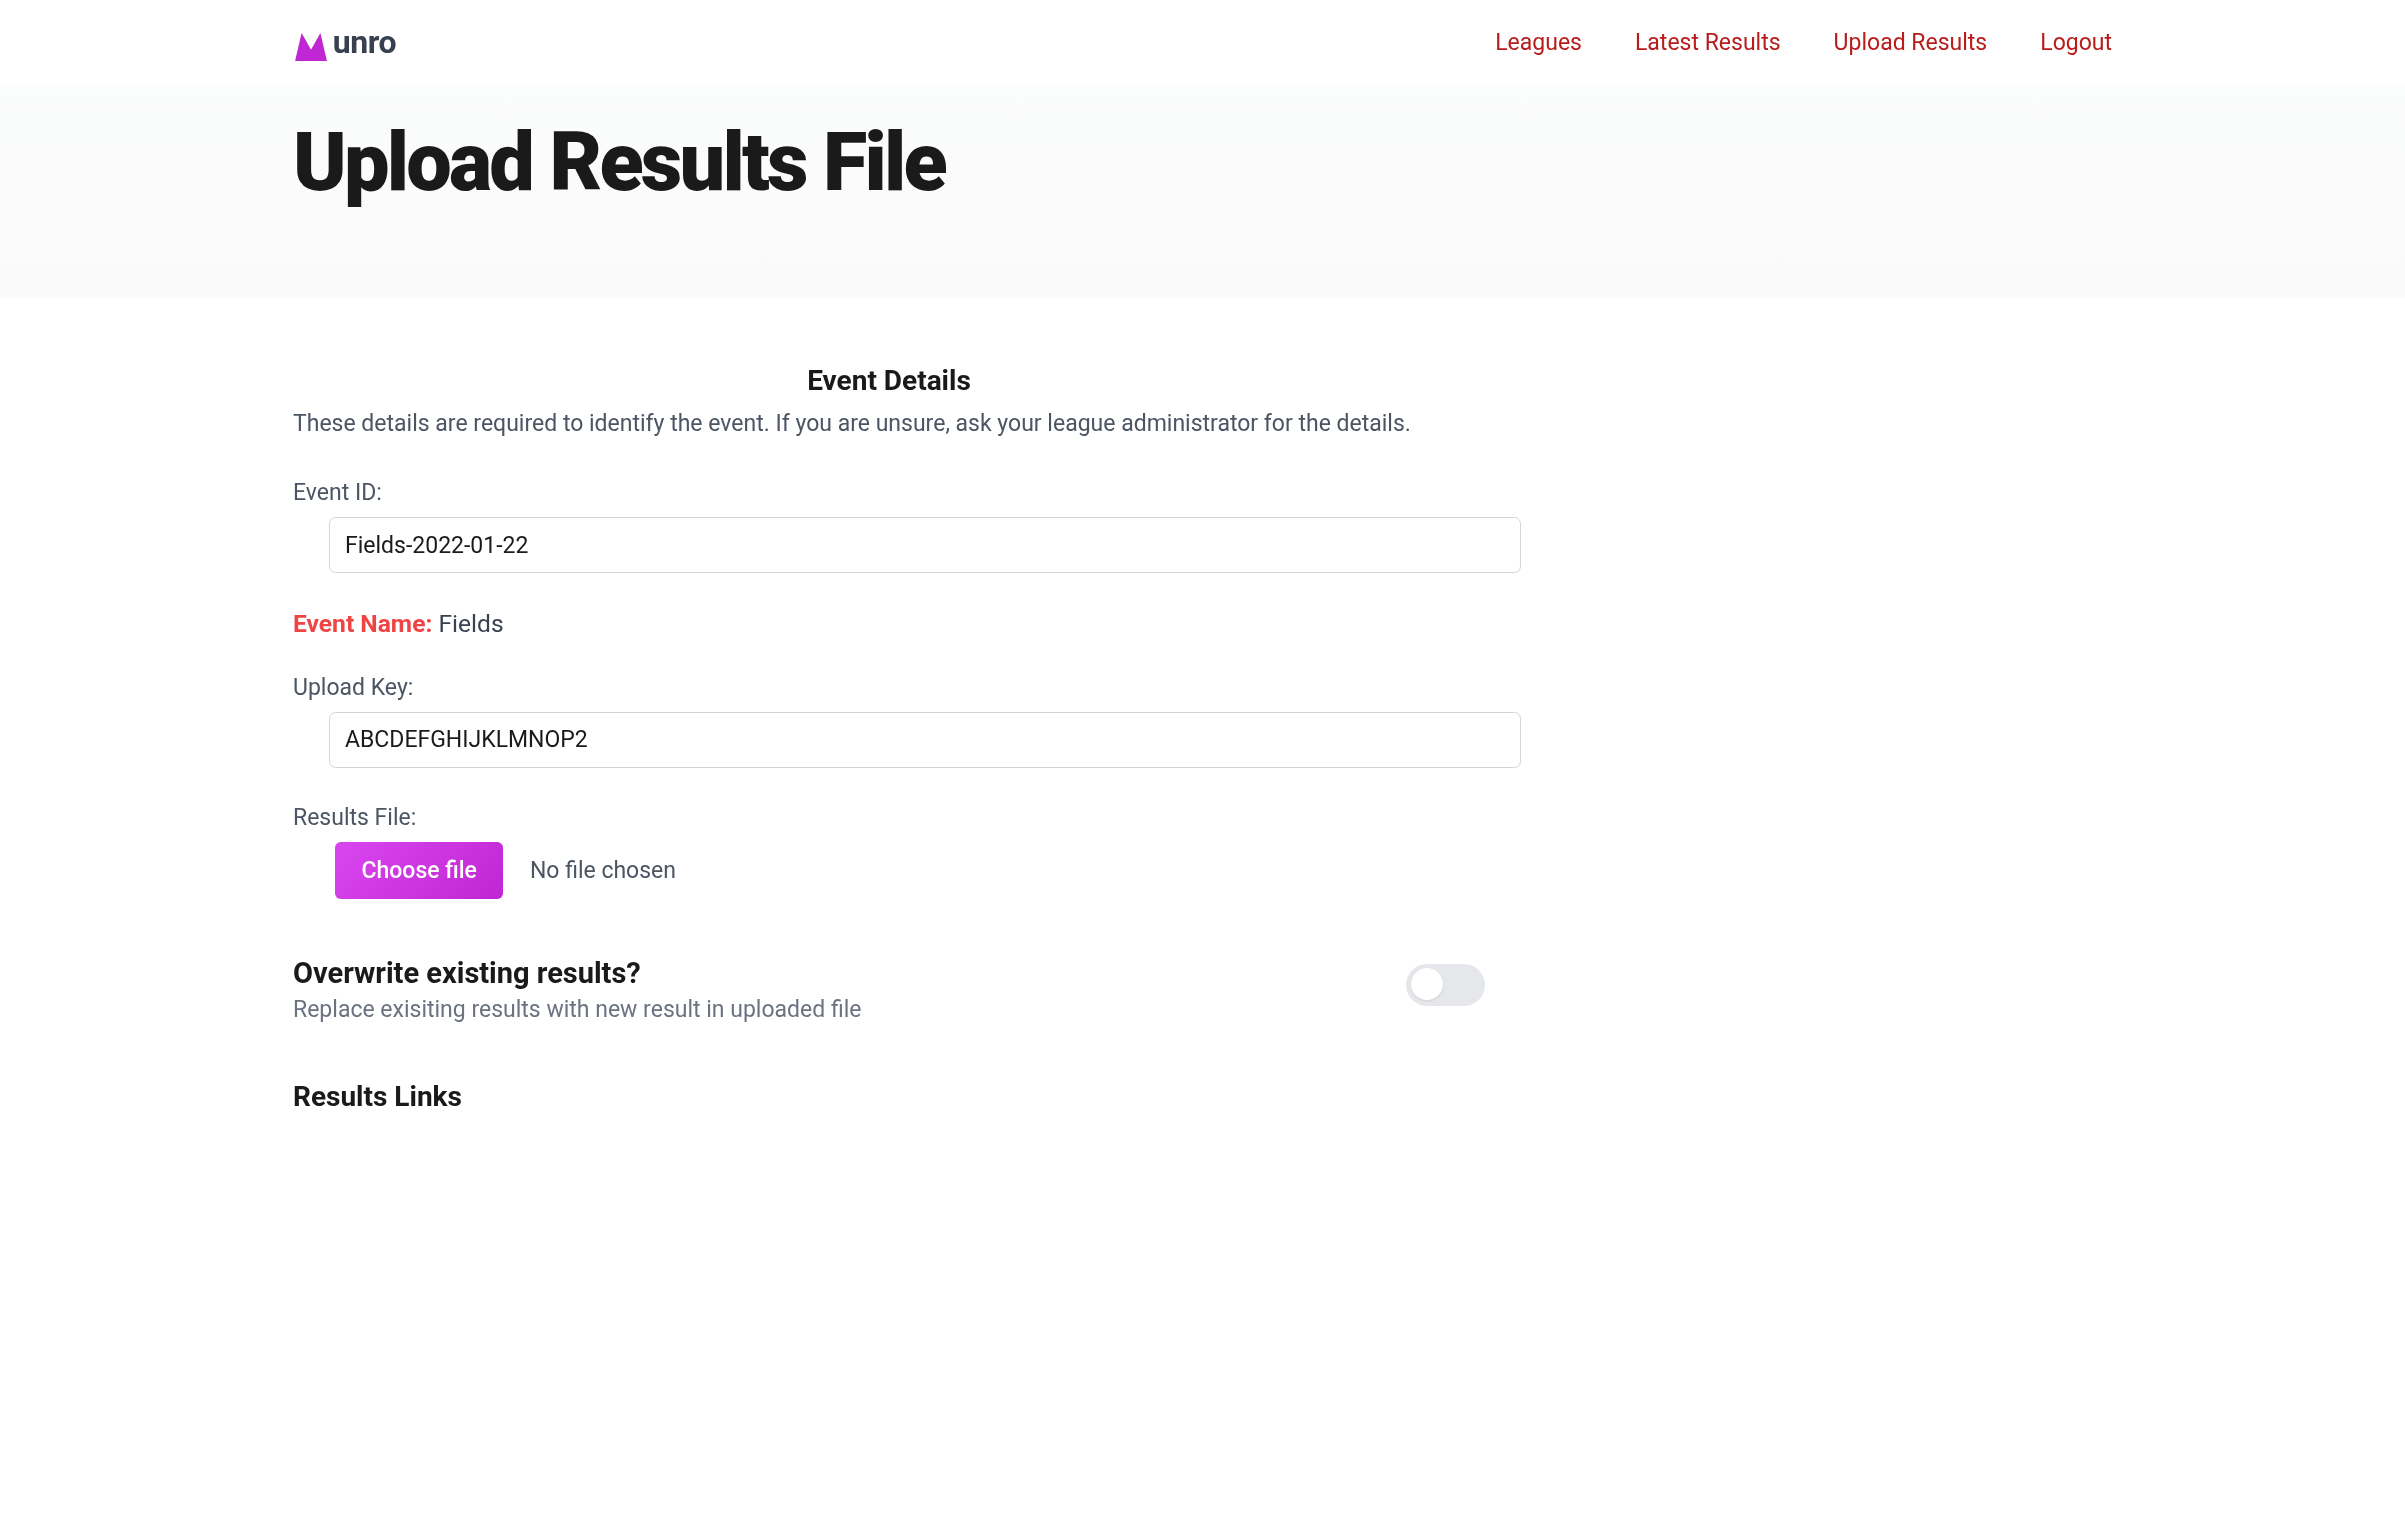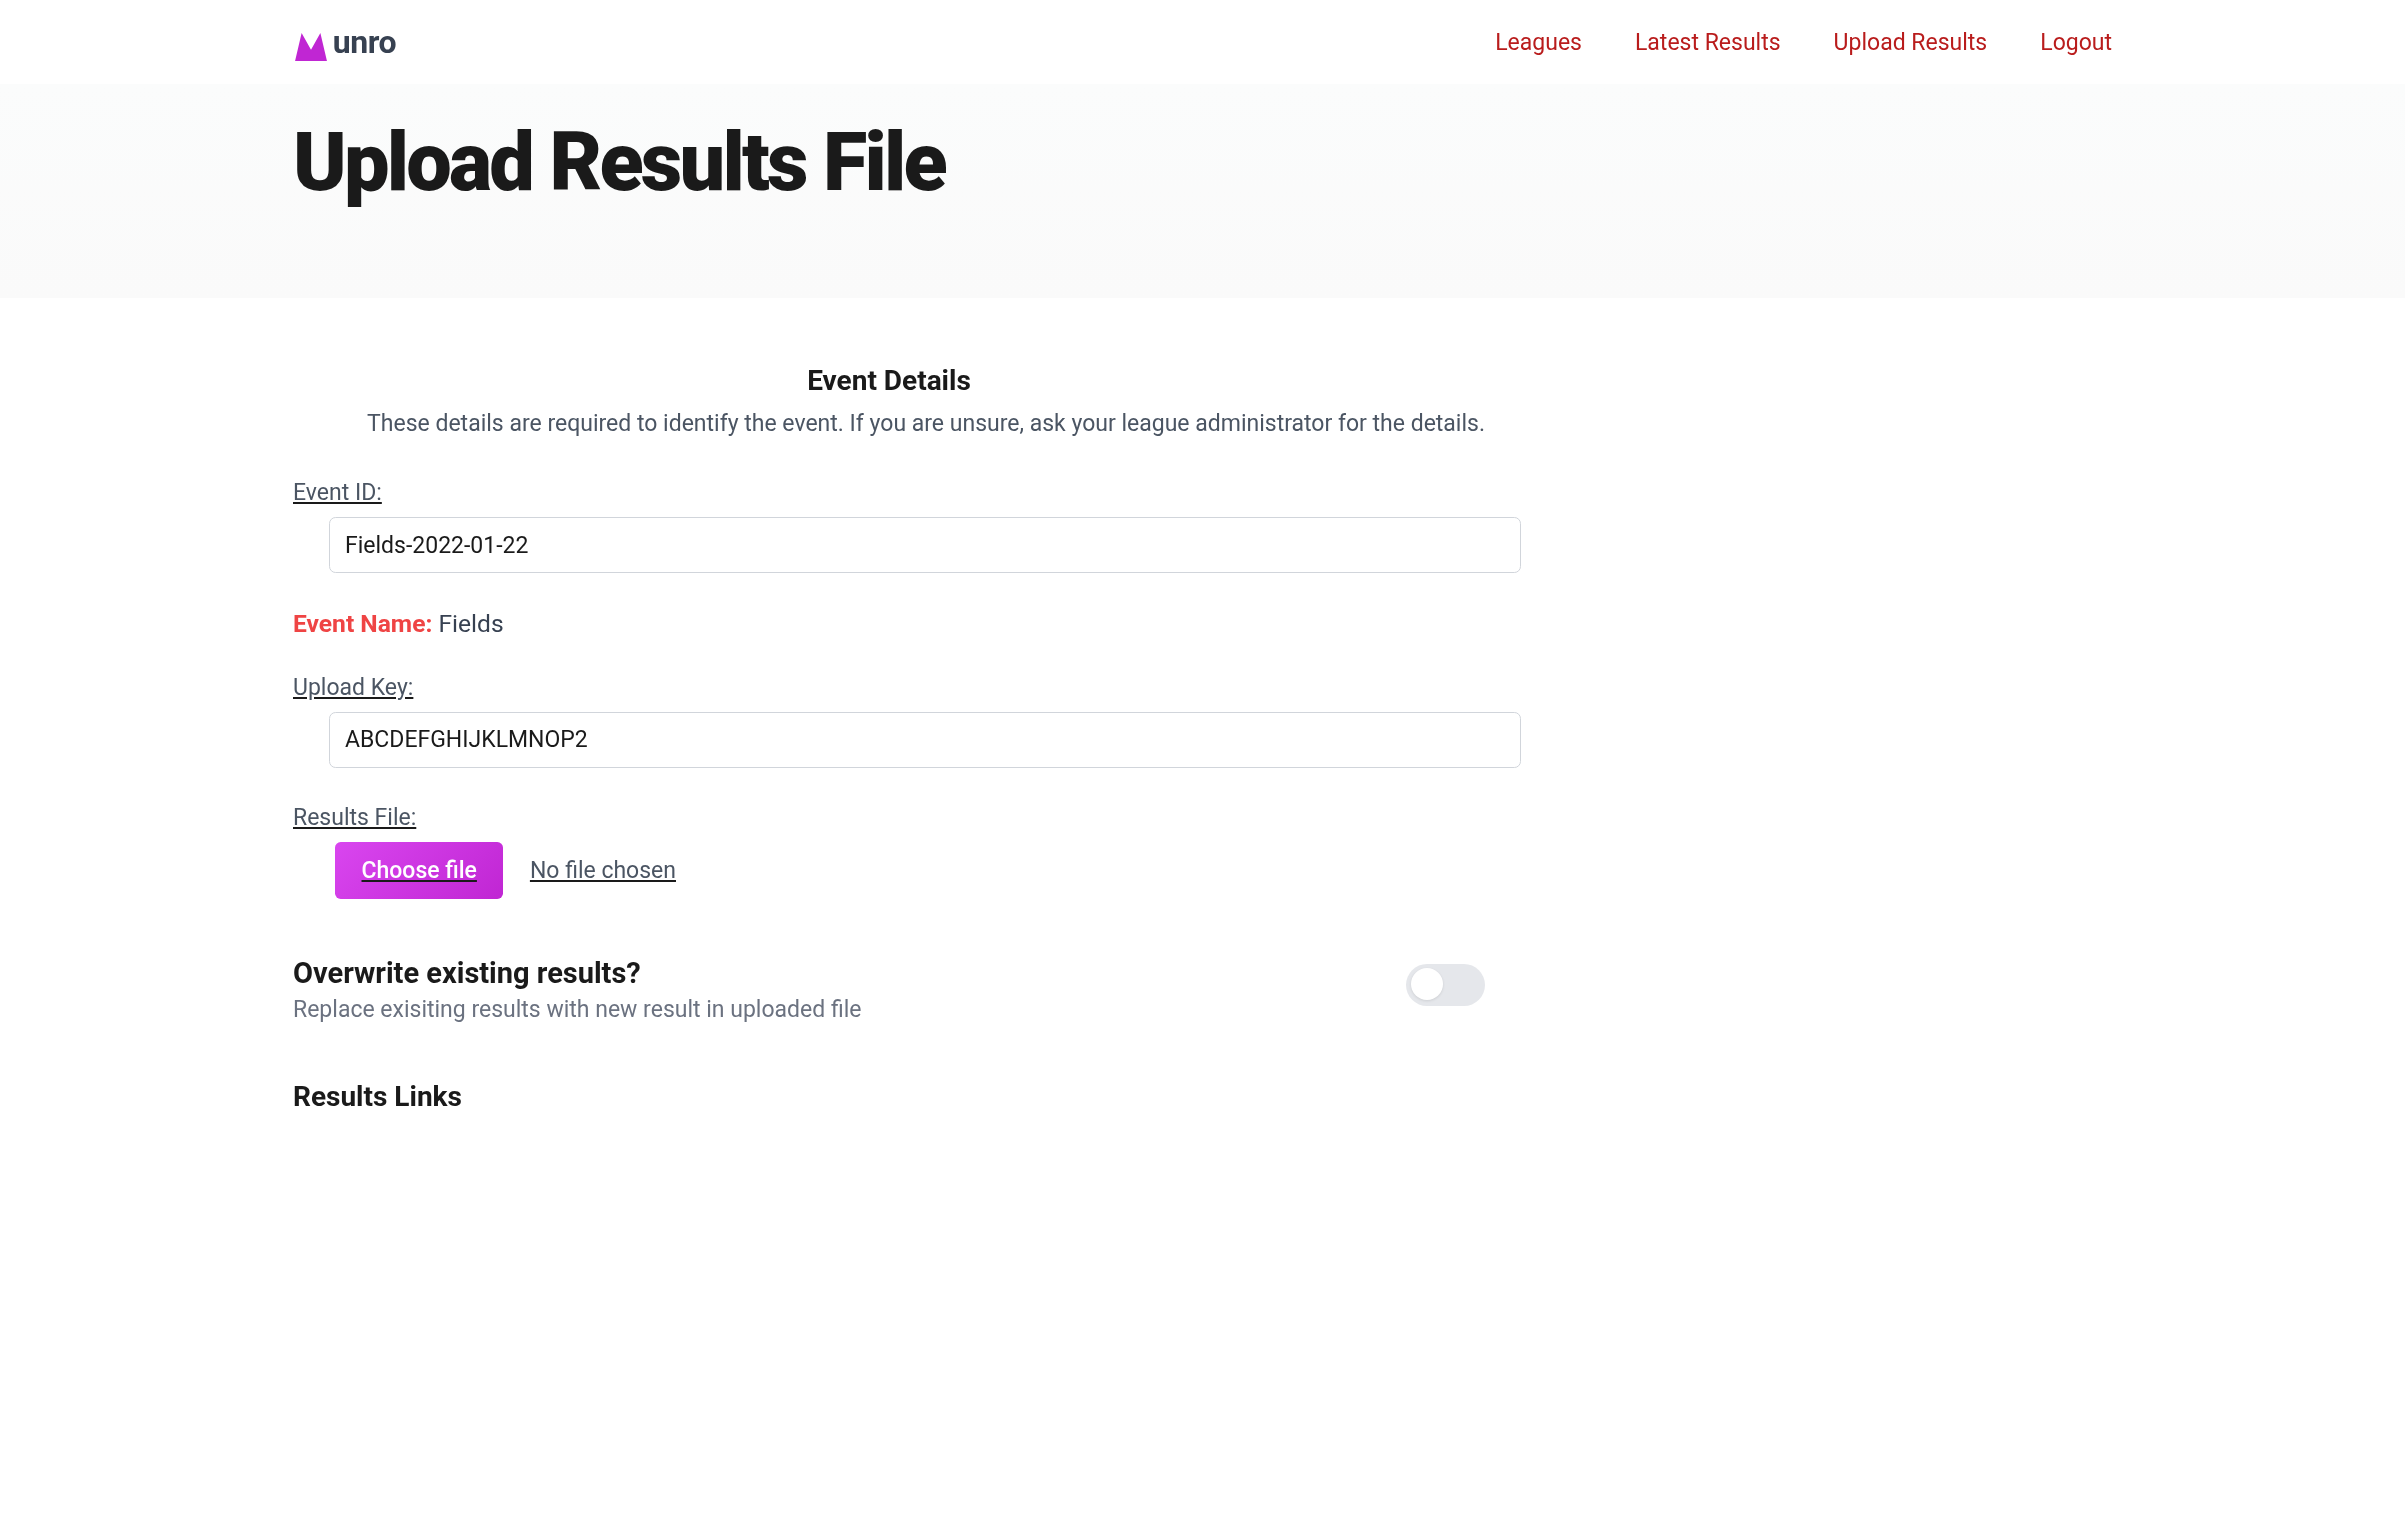--- a/index.html
+++ b/index.html
@@ -80,26 +80,24 @@
       color: #1a1a1a;
       margin-bottom: 9.5px;
       text-align: center;
     }
     
     .section-description {
       font-size: 23px;
       color: #4b5563;
       line-height: 1.5;
       margin-bottom: 38px;
-      text-align: right;
     }
     
     .field-group {
       margin-bottom: 36px;
-      text-decoration: underline;
     }
     
     .field-label {
       display: block;
       font-size: 23px;
       color: #4b5563;
       margin-bottom: 11.4px;
     }
     
     .field-input {

